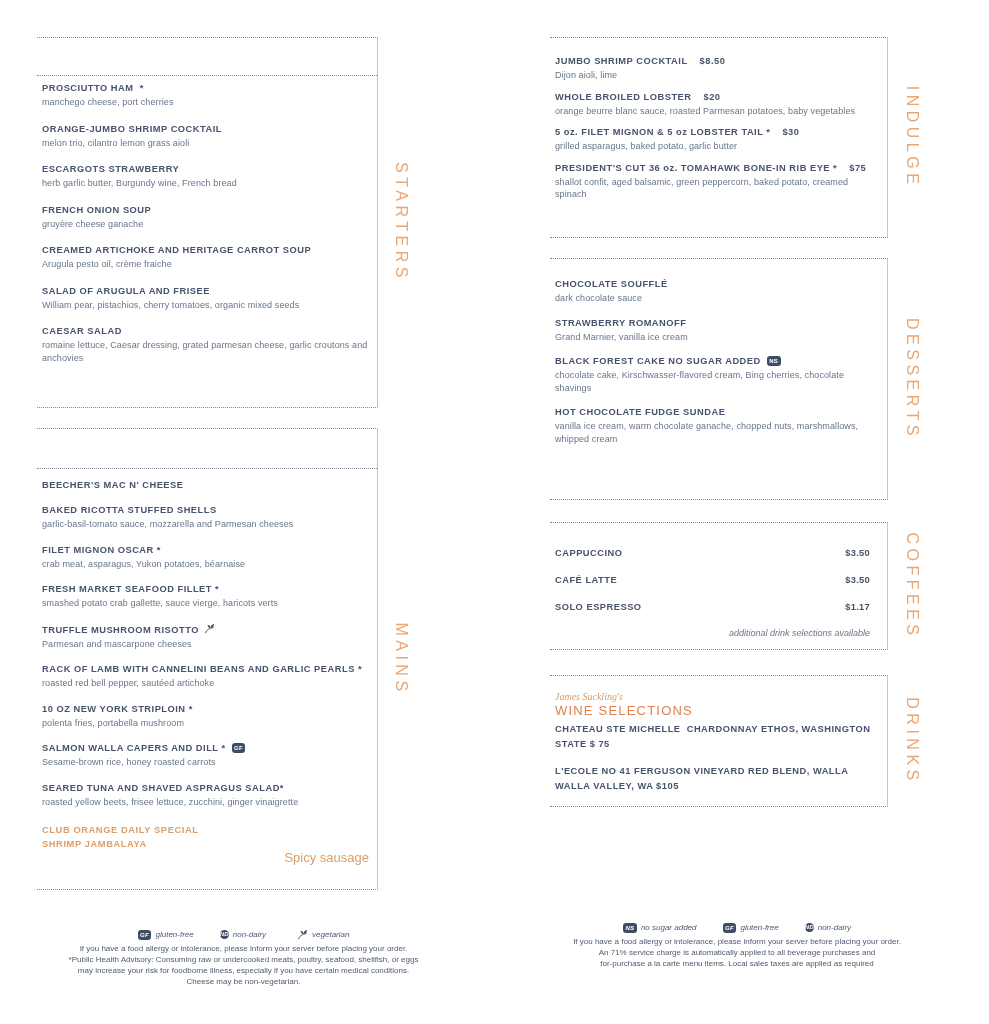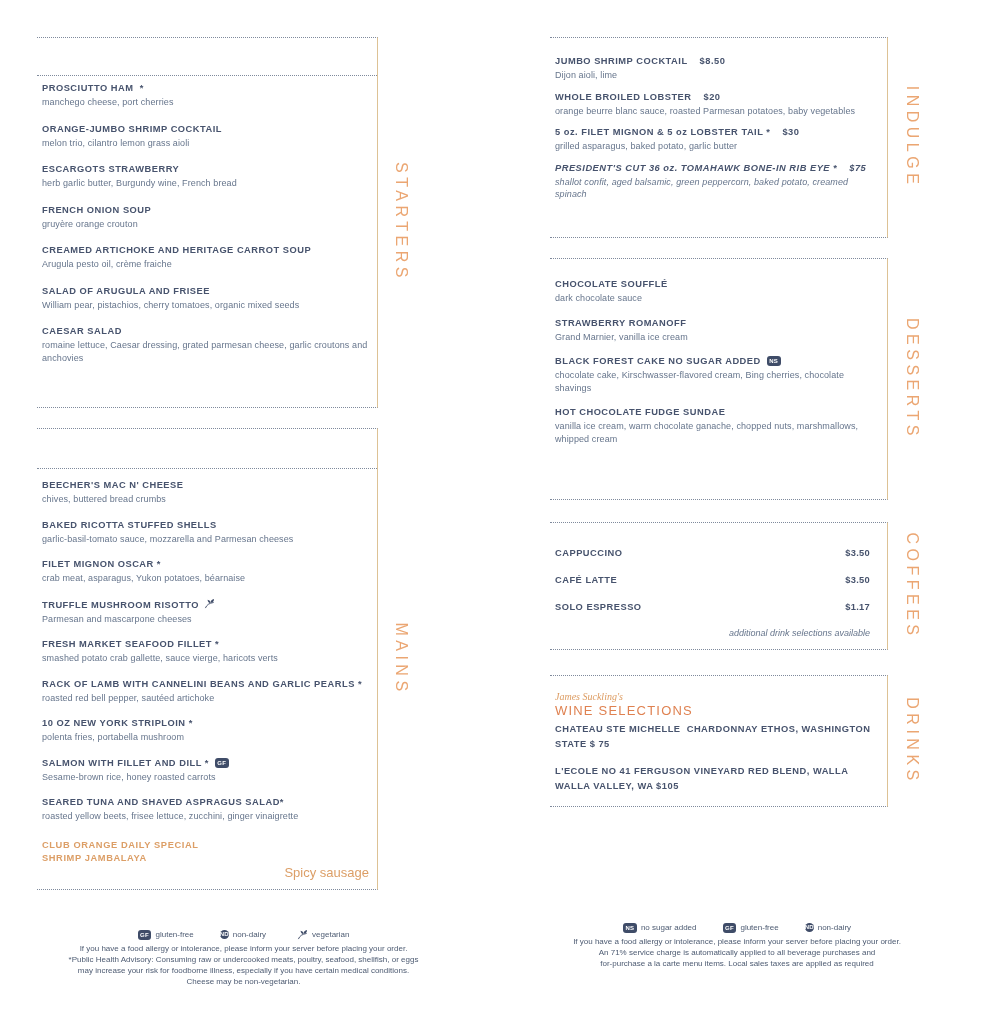--- a/index.html
+++ b/index.html
@@ -30,21 +30,21 @@
   
   .eyebrow{font-family:"Liberation Serif", serif;font-style:italic;color:#dd9c62;font-size:10px;line-height:11px;}
   .wine-title{color:#df8150;font-size:13px;letter-spacing:1.2px;line-height:17px;margin-bottom:3px;}
   .wine{color:#47536d;font-weight:bold;font-size:9.3px;letter-spacing:.5px;line-height:15px;margin-bottom:12px;white-space:pre-wrap;}
   
   .special{margin-top:16px;}
   .special .l1,.special .l2{color:#dc9e66;font-weight:bold;font-size:9.3px;letter-spacing:.6px;line-height:13.5px;}
   .special .l3{color:#dc9e66;font-size:13px;line-height:13px;text-align:right;}
   
   .footer{position:absolute;text-align:center;color:#4d5b72;font-size:8px;line-height:11px;}
-  .legend{display:flex;justify-content:center;gap:26px;margin-bottom:3px;}
+  .legend{display:flex;justify-content:center;gap:26px;margin-bottom:3px;font-style:italic;}
   .legend .entry{display:inline-flex;align-items:center;gap:4px;font-size:8px;color:#4d5b72;}
   .legend .badge{margin-left:0;}
 </style>
 </head>
 <body>
 
 <div class="page">
 
   <section class="box" style="left:37px;top:37px;width:341px;height:371px;">
     <div class="inner-rule" style="top:37px;"></div>
@@ -56,21 +56,21 @@
         <div class="mi">
           <div class="mi-name"><span>ORANGE-JUMBO SHRIMP COCKTAIL</span></div>
           <div class="mi-desc">melon trio, cilantro lemon grass aioli</div>
         </div>
         <div class="mi">
           <div class="mi-name"><span>ESCARGOTS STRAWBERRY</span></div>
           <div class="mi-desc">herb garlic butter, Burgundy wine, French bread</div>
         </div>
         <div class="mi">
           <div class="mi-name"><span>FRENCH ONION SOUP</span></div>
-          <div class="mi-desc">gruyère orange crouton</div>
+          <div class="mi-desc">gruyère cheese ganache</div>
         </div>
         <div class="mi">
           <div class="mi-name"><span>CREAMED ARTICHOKE AND HERITAGE CARROT SOUP</span></div>
           <div class="mi-desc">Arugula pesto oil, crème fraiche</div>
         </div>
         <div class="mi">
           <div class="mi-name"><span>SALAD OF ARUGULA AND FRISEE</span></div>
           <div class="mi-desc">William pear, pistachios, cherry tomatoes, organic mixed seeds</div>
         </div>
         <div class="mi">
@@ -80,52 +80,51 @@
       </div>
   </section>
   <div class="vlabel" style="left:392px;top:222px;">STARTERS</div>
 
   <section class="box" style="left:37px;top:428px;width:341px;height:462px;">
     <div class="inner-rule" style="top:39px;"></div>
     <div class="content" style="top:50px;">
       <div id="mains-items">
           <div class="mi" style="margin-bottom: 13px;">
             <div class="mi-name"><span>BEECHER'S MAC N' CHEESE</span></div>
-            <div class="mi-desc">chives, buttered bread crumbs</div>
           </div>
           <div class="mi" style="margin-bottom: 13px;">
             <div class="mi-name"><span>BAKED RICOTTA STUFFED SHELLS</span></div>
             <div class="mi-desc">garlic-basil-tomato sauce, mozzarella and Parmesan cheeses</div>
           </div>
           <div class="mi" style="margin-bottom: 13px;">
             <div class="mi-name"><span>FILET MIGNON OSCAR *</span></div>
             <div class="mi-desc">crab meat, asparagus, Yukon potatoes, béarnaise</div>
+          </div>
+          <div class="mi" style="margin-bottom: 13px;">
+            <div class="mi-name"><span>FRESH MARKET SEAFOOD FILLET *</span></div>
+            <div class="mi-desc">smashed potato crab gallette, sauce vierge, haricots verts</div>
           </div>
           <div class="mi" style="margin-bottom: 13px;">
             <div class="mi-name"><span>TRUFFLE MUSHROOM RISOTTO</span><svg width="11" height="11" viewBox="0 0 12 12" class="leaf">
                 <path d="M1.5 11 C3 7.5 5.5 5.6 10.5 4.9" stroke="#3f4c68" stroke-width="1" fill="none"></path>
                 <path d="M10.9 1 C11 3.4 9.6 5 7.1 5.1 C7.2 2.8 8.6 1.3 10.9 1 Z" fill="#3f4c68"></path>
                 <path d="M3.9 2 C6 2.4 7.1 3.6 7 5.6 C5 5.2 4 3.9 3.9 2 Z" fill="#3f4c68"></path>
               </svg></div>
             <div class="mi-desc">Parmesan and mascarpone cheeses</div>
           </div>
           <div class="mi" style="margin-bottom: 13px;">
-            <div class="mi-name"><span>FRESH MARKET SEAFOOD FILLET *</span></div>
-            <div class="mi-desc">smashed potato crab gallette, sauce vierge, haricots verts</div>
-          </div>
-          <div class="mi" style="margin-bottom: 13px;">
             <div class="mi-name"><span>RACK OF LAMB WITH CANNELINI BEANS AND GARLIC PEARLS *</span></div>
             <div class="mi-desc">roasted red bell pepper, sautéed artichoke</div>
           </div>
           <div class="mi" style="margin-bottom: 13px;">
             <div class="mi-name"><span>10 OZ NEW YORK STRIPLOIN *</span></div>
             <div class="mi-desc">polenta fries, portabella mushroom</div>
           </div>
           <div class="mi" style="margin-bottom: 13px;">
-            <div class="mi-name"><span>SALMON WITH FILLET AND DILL *</span><span class="badge">GF</span></div>
+            <div class="mi-name"><span>SALMON WALLA CAPERS AND DILL *</span><span class="badge">GF</span></div>
             <div class="mi-desc">Sesame-brown rice, honey roasted carrots</div>
           </div>
           <div class="mi" style="margin-bottom: 13px;">
             <div class="mi-name"><span>SEARED TUNA AND SHAVED ASPRAGUS SALAD*</span></div>
             <div class="mi-desc">roasted yellow beets, frisee lettuce, zucchini, ginger vinaigrette</div>
           </div>
         </div>
       <div class="special">
         <div class="l1">CLUB ORANGE DAILY SPECIAL</div>
         <div class="l2">SHRIMP JAMBALAYA</div>
@@ -142,21 +141,21 @@
           <div class="mi-desc">Dijon aioli, lime</div>
         </div>
         <div class="mi" style="margin-bottom: 9px;">
           <div class="mi-name"><span>WHOLE BROILED LOBSTER</span><span class="mi-price">$20</span></div>
           <div class="mi-desc">orange beurre blanc sauce, roasted Parmesan potatoes, baby vegetables</div>
         </div>
         <div class="mi" style="margin-bottom: 9px;">
           <div class="mi-name"><span>5 oz. FILET MIGNON &amp; 5 oz LOBSTER TAIL *</span><span class="mi-price">$30</span></div>
           <div class="mi-desc">grilled asparagus, baked potato, garlic butter</div>
         </div>
-        <div class="mi" style=" font-style: italic;">
+        <div class="mi" style="">
           <div class="mi-name"><span>PRESIDENT'S CUT 36 oz. TOMAHAWK BONE-IN RIB EYE *</span><span class="mi-price">$75</span></div>
           <div class="mi-desc">shallot confit, aged balsamic, green peppercorn, baked potato, creamed spinach</div>
         </div>
       </div>
   </section>
   <div class="vlabel" style="left:903px;top:137px;">INDULGE</div>
 
   <section class="box" style="left:550px;top:258px;width:338px;height:242px;">
     <div class="content" style="top:19px;" id="desserts-items">
         <div class="mi" style="margin-bottom: 12px;">

